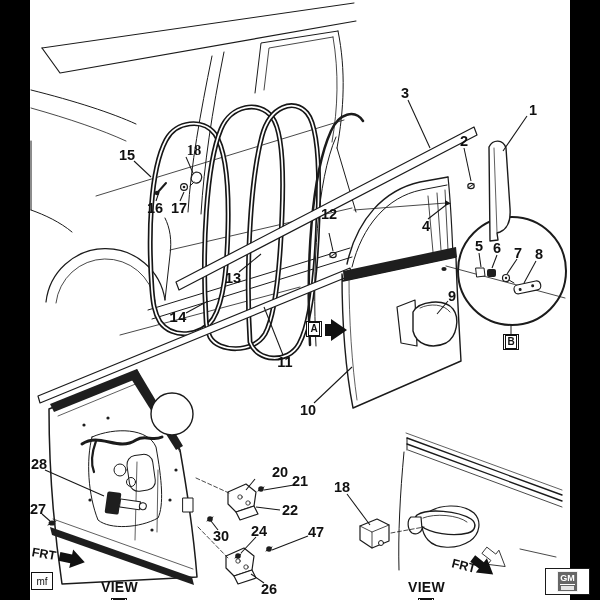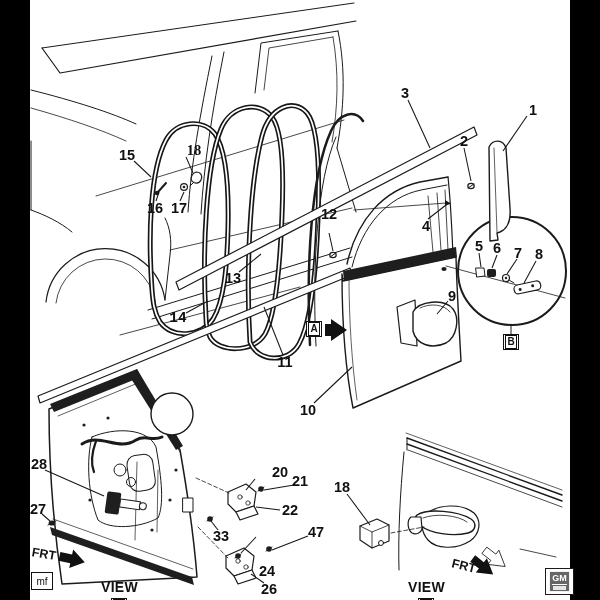--- a/index.html
+++ b/index.html
@@ -26,21 +26,21 @@
         display:flex;align-items:center;justify-content:center;padding:1px;box-sizing:border-box;}
   .dbox .in{border:1.1px solid #111;width:100%;height:100%;display:flex;align-items:center;
         justify-content:center;font:700 10px "Liberation Sans",sans-serif;line-height:1;}
   .viewcap{position:absolute;display:flex;align-items:center;gap:3px;
            font:700 14px "Liberation Sans",sans-serif;letter-spacing:.3px;flex-direction:column;}
   .viewcap .dbox{position:static;}
   .frt{position:absolute;font:700 12.5px "Liberation Sans",sans-serif;transform-origin:left center;}
   .mf-box{position:absolute;left:31px;top:572px;width:20px;height:16px;border:1.4px solid #111;
           background:#fff;display:flex;align-items:center;justify-content:center;
           font:400 10px "Liberation Sans",sans-serif;}
-  .gm-logo{position:absolute;left:545px;top:568px;width:29px;height:27px;box-sizing:border-box;
+  .gm-logo{position:absolute;left:545px;top:568px;width:45px;height:27px;box-sizing:border-box;
            background:#fff;border:1.6px solid #1a1a1a;display:flex;align-items:center;justify-content:center;}
   .gm-inner{width:19px;height:19px;background:#666;border:1px solid #f2f2f2;display:flex;
             flex-direction:column;align-items:center;justify-content:center;gap:1px;}
   .gm-text{color:#fff;font:700 9px "Liberation Sans",sans-serif;line-height:1;
            border-bottom:1px solid #fff;padding-bottom:1px;}
   .gm-sub{width:13px;height:4px;background:#e6e6e6;}
 </style>
 </head>
 <body>
 
@@ -311,22 +311,22 @@
       <span class="callout" style="left: 233px; top: 278px;">13</span>
       <span class="callout" style="left: 178px; top: 318px; font-family: Liberation Mono, monospace;">14</span>
       <span class="callout" style="left: 127px; top: 155px;">15</span>
       <span class="callout" style="left: 155px; top: 208px;">16</span>
       <span class="callout" style="left: 179px; top: 208px;">17</span>
       <span class="callout" style="left: 194px; top: 150px; font-family: Liberation Serif, serif;">18</span>
       <span class="callout" style="left: 342px; top: 487px;">18</span>
       <span class="callout" style="left: 256px; top: 472px; margin-left: 24px;">20</span>
       <span class="callout" style="left: 300px; top: 481px;">21</span>
       <span class="callout" style="left: 290px; top: 510px;">22</span>
-      <span class="callout" style="left: 221px; top: 536px;">33</span>
-      <span class="callout" style="left: 267px; top: 531px; margin-top: 40px;">24</span>
+      <span class="callout" style="left: 221px; top: 536px;">30</span>
+      <span class="callout" style="left: 259px; top: 531px;">24</span>
       <span class="callout" style="left: 316px; top: 532px;">47</span>
       <span class="callout" style="left: 269px; top: 589px;">26</span>
       <span class="callout" style="left: 38px; top: 509px;">27</span>
       <span class="callout" style="left: 39px; top: 464px;">28</span>
     </div>
 
   <div class="dbox" style="left:306px;top:321px;">
     <span class="in">A</span>
   </div>
   <div class="dbox" style="left:503px;top:334px;">

